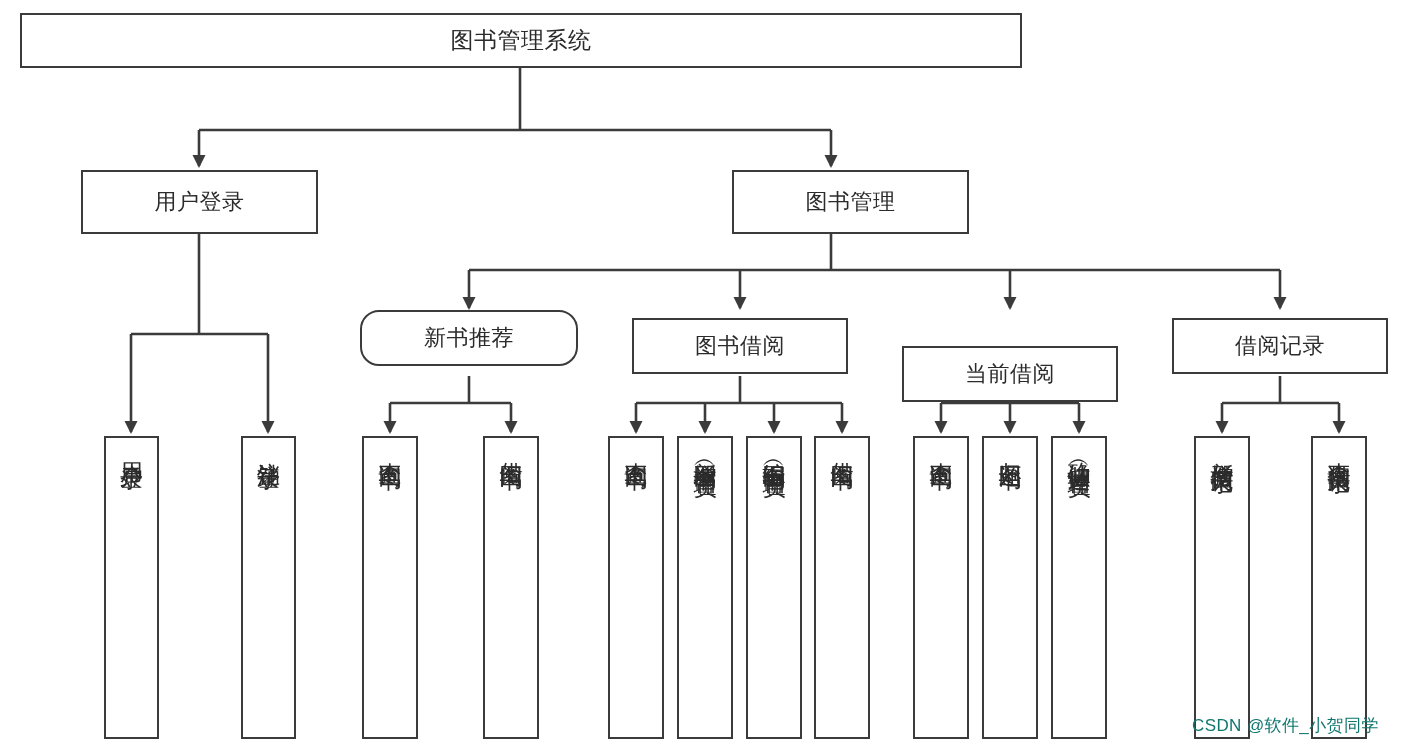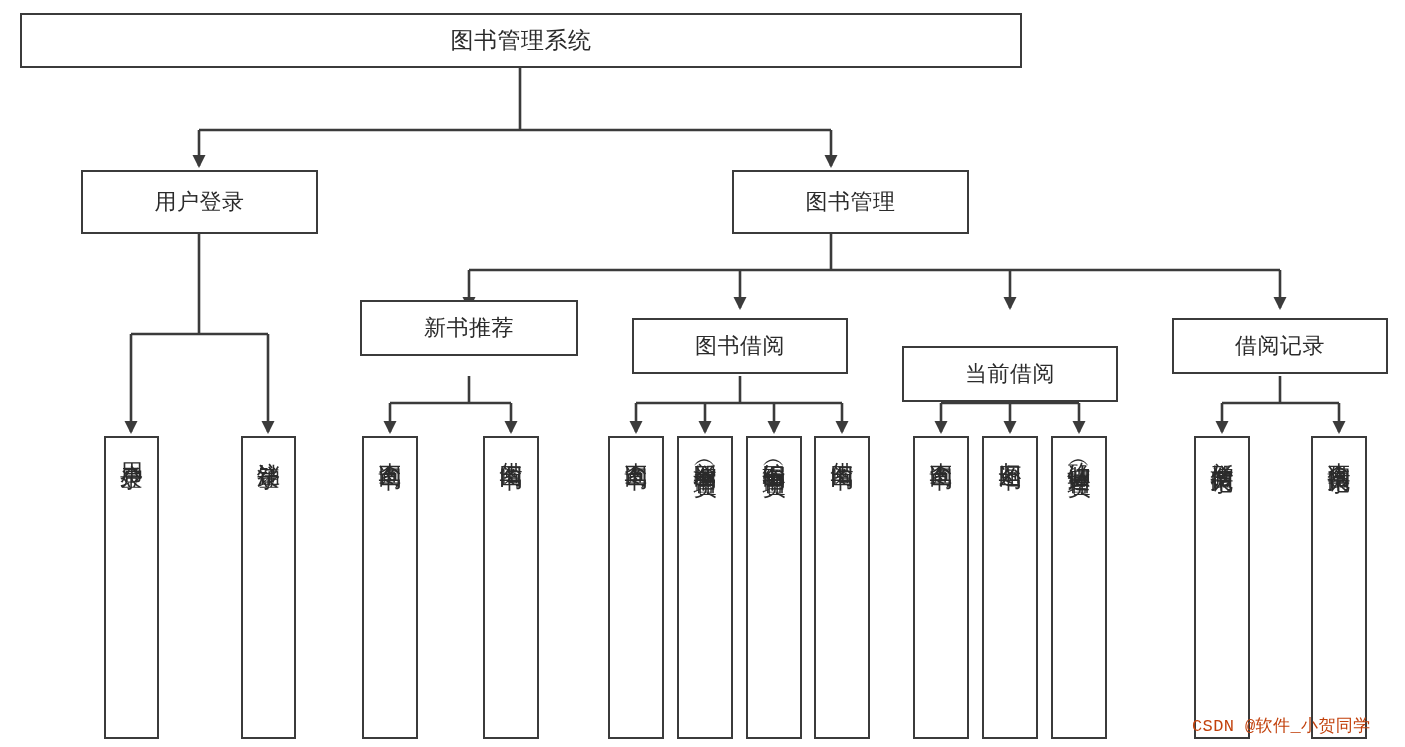--- a/index.html
+++ b/index.html
@@ -61,24 +61,24 @@
     text-orientation: upright;
     font-size: 23px;
     letter-spacing: 2px;
     line-height: 1;
   }
   .watermark {
     position: absolute;
     left: 1192px;
     top: 714px;
     font-size: 17px;
-    color: #c2410c;
+    color: #0f766e;
     white-space: nowrap;
     letter-spacing: 0.4px;
-    font-family: Liberation Mono, monospace;
+    font-family: Liberation Sans, sans-serif;
   }
 </style>
 </head>
 <body>
 
 <div id="diagram-root">
 
   <svg class="wires" viewBox="0 0 1405 747" xmlns="http://www.w3.org/2000/svg">
     <defs>
       <marker id="arrow" viewBox="0 0 10 10" refX="8.5" refY="5" markerWidth="5.2" markerHeight="5.2" orient="auto-start-reverse">
@@ -133,21 +133,21 @@
     <span class="node-label">图书管理系统</span>
   </div>
 
   <div class="node horizontal" style="left:81px; top:170px; width:237px; height:64px;">
     <span class="node-label">用户登录</span>
   </div>
   <div class="node horizontal" style="left:712px; top:170px; width:237px; height:64px;margin-left:20px;">
     <span class="node-label">图书管理</span>
   </div>
 
-  <div class="node horizontal" style="left:360px; top:300px; width:218px; height:56px;">
+  <div class="node horizontal" style="left:360px; top:310px; width:218px; height:56px;border-radius:19px;">
     <span class="node-label">新书推荐</span>
   </div>
   <div class="node horizontal" style="left:632px; top:318px; width:216px; height:56px;">
     <span class="node-label">图书借阅</span>
   </div>
   <div class="node horizontal" style="left:902px; top:318px; width:216px; height:56px;margin-top:28px;">
     <span class="node-label">当前借阅</span>
   </div>
   <div class="node horizontal" style="left:1172px; top:318px; width:216px; height:56px;">
     <span class="node-label">借阅记录</span>

